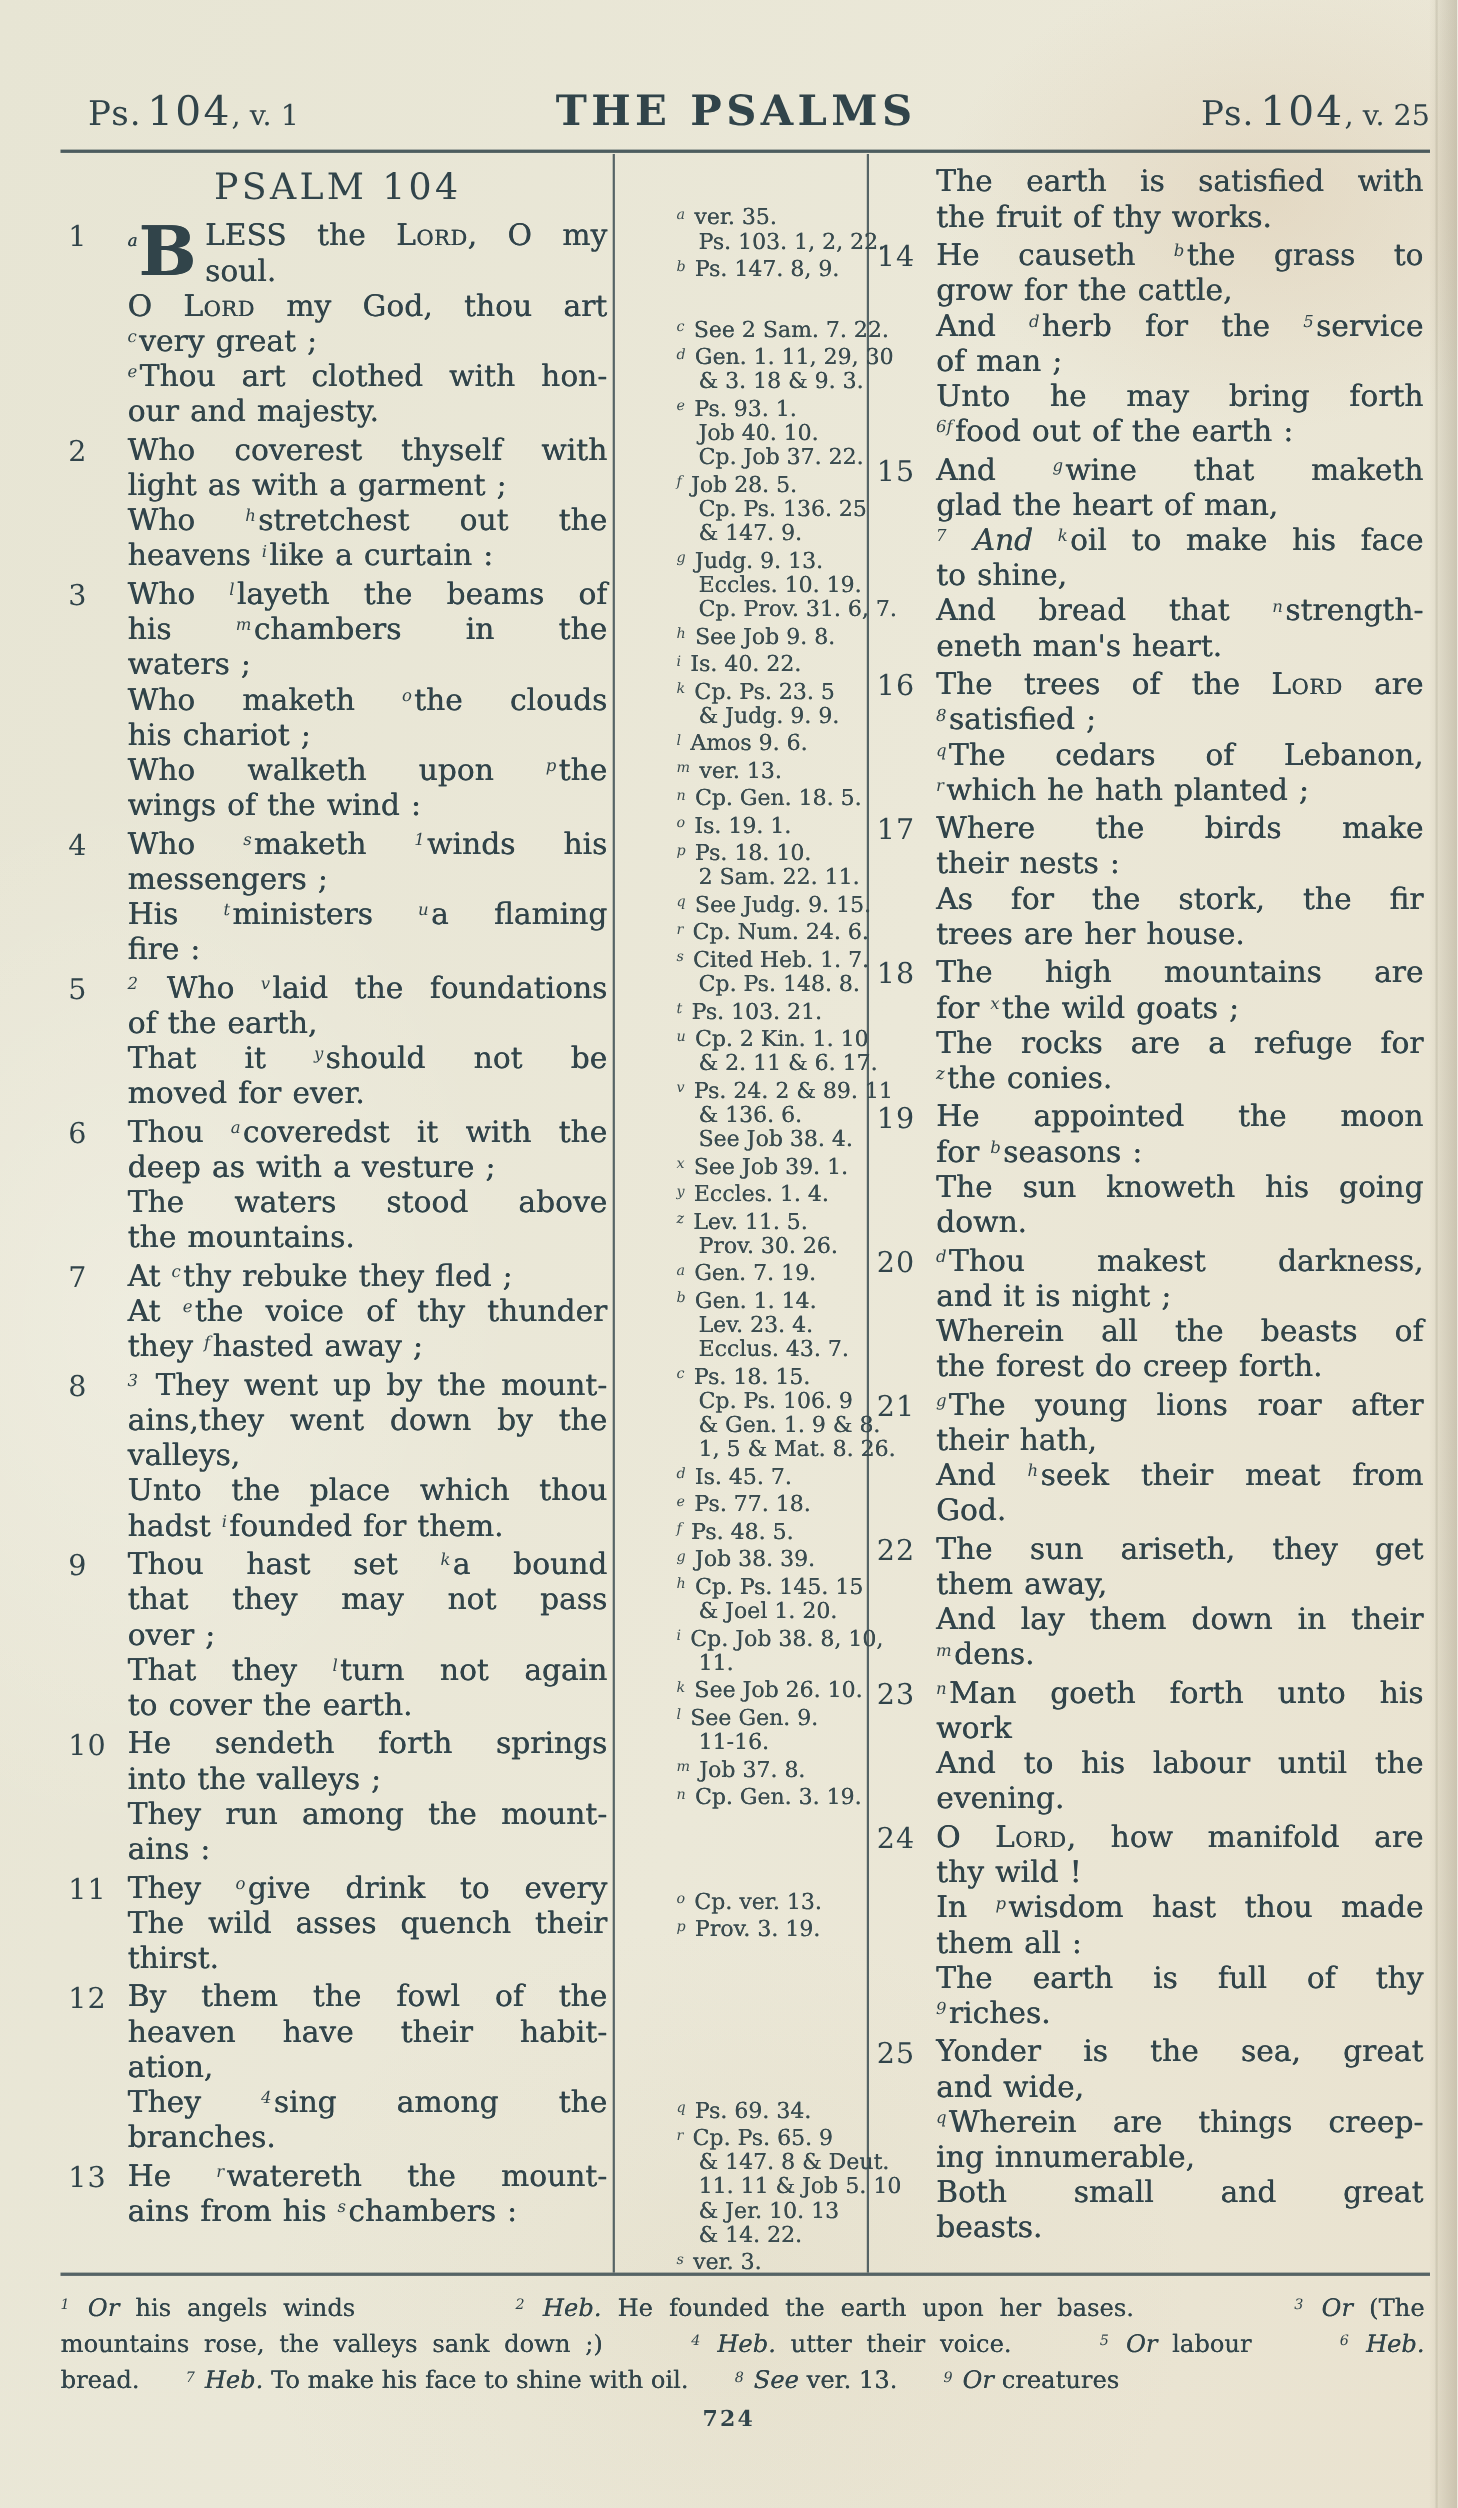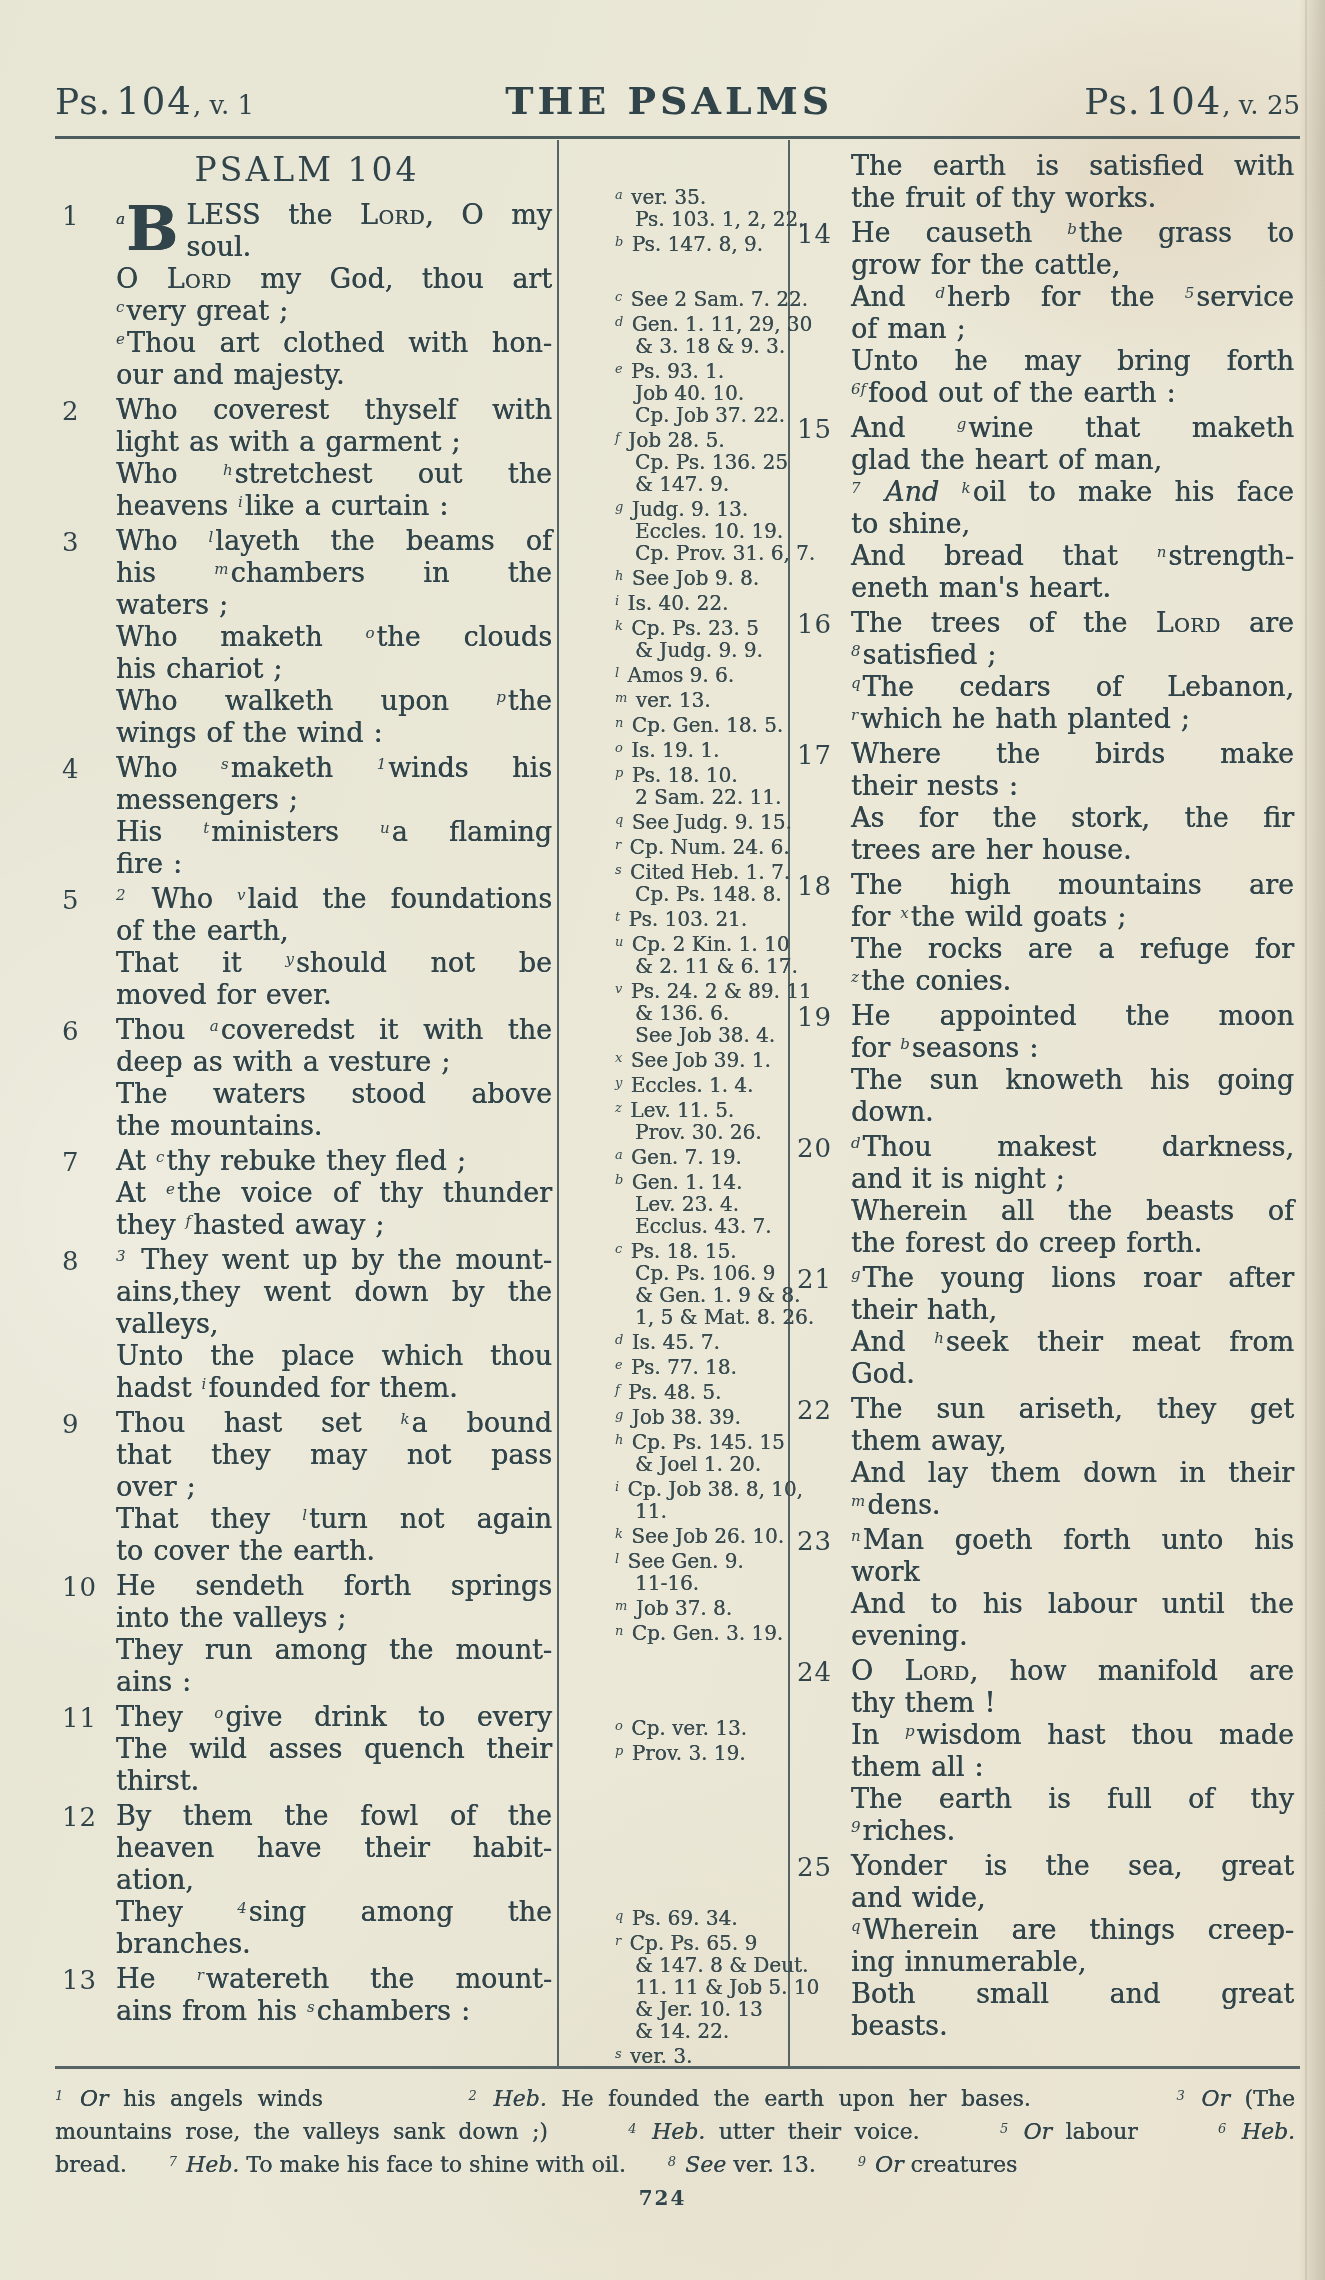--- a/index.html
+++ b/index.html
@@ -18,21 +18,21 @@
       radial-gradient(600px 500px at 660px 2100px, rgba(210,200,170,.18), rgba(210,200,170,0) 70%),
       linear-gradient(105deg,#e7e5d4 0%,#ebe8d8 55%,#e9e2cf 100%);
   }
   .edge-shade{position:absolute;top:0;right:0;width:26px;height:100%;
     background:linear-gradient(to right,rgba(90,80,55,0),rgba(90,80,55,.22));}
   .edge-line{position:absolute;top:0;right:18px;width:2px;height:100%;background:rgba(90,80,55,.12);}
 
   
   .header{position:absolute;top:78px;left:55px;width:1245px;display:flex;justify-content:space-between;align-items:baseline;}
   .href{white-space:nowrap;}
-  .hp{font-size:36px;letter-spacing:1px;}
+  .hp{font-size:31px;letter-spacing:1px;margin-left:25px;}
   .hn{font-size:37px;letter-spacing:2px;}
   .hs{font-size:26px;}
   .htitle{font-size:38px;font-weight:bold;letter-spacing:4px;}
   .top-rule{position:absolute;top:136px;left:55px;width:1245px;height:3px;background:var(--ink);opacity:.85;}
   .bottom-rule{position:absolute;top:2066px;left:55px;width:1245px;height:3px;background:var(--ink);opacity:.8;}
   .divider{position:absolute;top:140px;height:1926px;width:2px;background:var(--ink);opacity:.8;}
   .div1{left:557px;}
   .div2{left:788px;}
 
   
@@ -309,21 +309,21 @@
       <div class="verse">
         <span class="vn">23</span>
         <div class="pl just"><sup class="mk">n</sup>Man goeth forth unto his</div>
         <div class="pl">work</div>
         <div class="pl just">And to his labour until the</div>
         <div class="pl">evening.</div>
       </div>
       <div class="verse">
         <span class="vn">24</span>
         <div class="pl just">O <span class="sc">Lord</span>, how manifold are</div>
-        <div class="pl">thy them !</div>
+        <div class="pl">thy wild !</div>
         <div class="pl just">In <sup class="mk">p</sup>wisdom hast thou made</div>
         <div class="pl">them all :</div>
         <div class="pl just">The earth is full of thy</div>
         <div class="pl"><sup class="mk">9</sup>riches.</div>
       </div>
       <div class="verse">
         <span class="vn">25</span>
         <div class="pl just">Yonder is the sea, great</div>
         <div class="pl">and wide,</div>
         <div class="pl just"><sup class="mk">q</sup>Wherein are things creep-</div>

